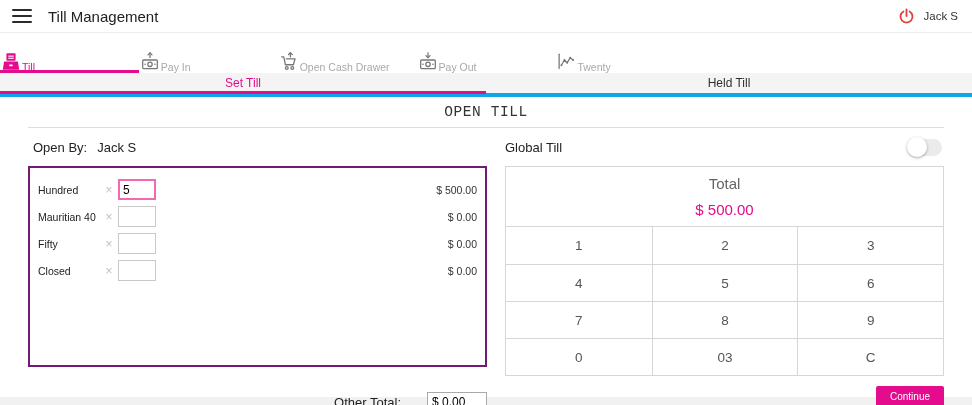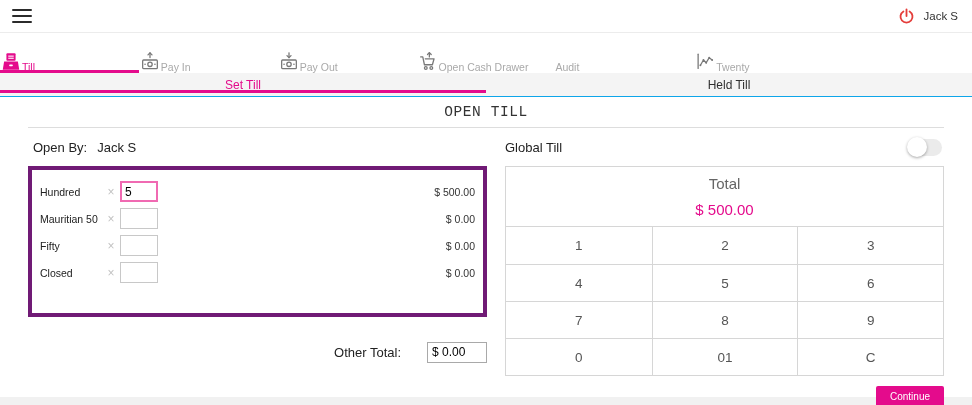--- a/index.html
+++ b/index.html
@@ -23,40 +23,40 @@
     position:relative; background:#fff; }
   .nav-item { display:flex; align-items:flex-end;
     justify-content:flex-start; padding-top:3px; cursor:pointer; }
   .nav-item .nicon { height:23px; display:flex; align-items:center; justify-content:center; }
   .nav-item .nlabel { font-size:10.5px; color:#a9a9a9; margin-top:1px; }
   .nav-item.active .nlabel { color:#e40b8c; }
   .nav-underline { position:absolute; bottom:0; left:0; width:calc(100%/7);
     height:3px; background:#e40b8c; }
 
   
-  .tabs { height:24px; display:flex; background:#f4f4f4; border-bottom:1px solid #0ea5e9;align-items:center; }
+  .tabs { height:24px; display:flex; background:#f4f4f4; border-bottom:4px solid #0ea5e9; }
   .tab { flex:1; display:flex; align-items:center; justify-content:center;
     font-size:12px; color:#2f2f2f; cursor:pointer; position:relative; }
   .tab.active { color:#e40b8c; }
   .tab.active::after { content:""; position:absolute; left:0; right:0; bottom:-1px;
     height:3px; background:#e40b8c; }
 
   
   .page-heading { height:30px; display:flex; align-items:center; justify-content:center;
     font-size:14.5px; color:#333; letter-spacing:.6px; font-weight:500; background:#fff;font-family:Liberation Mono, monospace; }
 
   
   .content { margin:0 28px; border-top:1px solid #ddd; display:flex; }
   .col-left { width:459px; }
   .col-right { width:439px; margin-left:18px; }
 
   .openby-row { height:38px; display:flex; align-items:center; font-size:13px; color:#222; padding-left:5px; }
   .openby-row .val { margin-left:10px; }
 
-  .denom-box { border:4px solid #701a75; height:151px; padding:8px 6px 0 8px; background:#fff; }
+  .denom-box { border:2px solid #701a75; height:201px; padding:8px 6px 0 8px; background:#fff; }
   .denom-row { display:flex; align-items:center; height:27px; }
   .denom-label { width:62px; font-size:10.5px; color:#222; }
   .mult { width:18px; font-size:12px; color:#c2c2c2; text-align:center; }
   .qty-input { width:38px; height:21px; border:1px solid #c8c8c8; font-size:12px;
     padding:0 3px; font-family:"Liberation Sans",sans-serif; outline:none; }
   .qty-input.focused { border:2px solid #f06ab2; }
   .denom-amount { flex:1; text-align:right; font-size:10.5px; color:#333; padding-right:2px; }
 
   .other-total-row { height:26px; margin-top:22px; display:flex; align-items:center;
     justify-content:flex-end;gap:19px; }
@@ -90,20 +90,21 @@
 <body>
 
 <div class="app">
 
   <div class="header">
     <div class="hamburger">
       <span></span>
         <span></span>
         <span></span>
     </div>
+    <div class="app-title">Till Management</div>
     <div class="header-spacer"></div>
     <div class="power">
       <svg viewBox="0 0 24 24" width="19" height="19" fill="none" stroke="#e43d3a" stroke-width="2.3" stroke-linecap="round">
         <path d="M8.1 5.6 a7.6 7.6 0 1 0 7.8 0"></path>
         <path d="M12 3.2 v8.2"></path>
       </svg>
     </div>
     <div class="user-name">Jack S</div>
   </div>
 
@@ -127,45 +128,41 @@
           <path d="M9.8 4.2 L12 2 L14.2 4.2"></path>
           <rect x="4" y="9.8" width="16" height="9.4" rx="1"></rect>
           <circle cx="12" cy="14.5" r="2.4"></circle>
           <path d="M6.6 14.5 h0.01 M17.4 14.5 h0.01" stroke-width="1.8"></path>
         </svg>
       </span>
       <span class="nlabel">Pay In</span>
     </div>
     <div class="nav-item">
       <span class="nicon">
+        <svg viewBox="0 0 24 24" width="22" height="22" fill="none" stroke="#787878" stroke-width="1.4" stroke-linecap="round" stroke-linejoin="round">
+          <path d="M13.5 6.5 V1.8"></path>
+          <path d="M11.5 3.8 L13.5 1.8 L15.5 3.8"></path>
+          <path d="M4 6.5 H6.3 L8.1 15 H16.8 L18.6 8.5 H9"></path>
+          <circle cx="9.6" cy="18.6" r="1.5"></circle>
+          <circle cx="15.6" cy="18.6" r="1.5"></circle>
+        </svg>
+      </span>
+      <span class="nlabel">Open Cash Drawer</span>
+    </div>
+    <div class="nav-item">
+      <span class="nicon">
         <svg viewBox="0 0 24 24" width="22" height="22" fill="none" stroke="#787878" stroke-width="1.4" stroke-linecap="round">
           <path d="M12 2 V7.2"></path>
           <path d="M9.8 5 L12 7.2 L14.2 5"></path>
           <rect x="4" y="9.8" width="16" height="9.4" rx="1"></rect>
           <circle cx="12" cy="14.5" r="2.4"></circle>
           <path d="M6.6 14.5 h0.01 M17.4 14.5 h0.01" stroke-width="1.8"></path>
         </svg>
       </span>
       <span class="nlabel">Pay Out</span>
-    </div>
-    <div class="nav-item">
-      <span class="nicon">
-        <svg viewBox="0 0 24 24" width="22" height="22" fill="none" stroke="#787878" stroke-width="1.4" stroke-linecap="round" stroke-linejoin="round">
-          <path d="M13.5 6.5 V1.8"></path>
-          <path d="M11.5 3.8 L13.5 1.8 L15.5 3.8"></path>
-          <path d="M4 6.5 H6.3 L8.1 15 H16.8 L18.6 8.5 H9"></path>
-          <circle cx="9.6" cy="18.6" r="1.5"></circle>
-          <circle cx="15.6" cy="18.6" r="1.5"></circle>
-        </svg>
-      </span>
-      <span class="nlabel">Open Cash Drawer</span>
-    </div>
-    <div class="nav-item">
-      <span class="nicon"></span>
-      <span class="nlabel">Audit</span>
     </div>
     <div class="nav-item">
       <span class="nicon">
         <svg viewBox="0 0 24 24" width="22" height="22" fill="none" stroke="#787878" stroke-width="1.4" stroke-linecap="round" stroke-linejoin="round">
           <path d="M4.5 3.5 V19"></path>
           <path d="M7 15.5 L10.3 9.8 L13.3 12.8 L16.6 7.3 L19.8 9.8"></path>
           <circle cx="7" cy="15.5" r="1" fill="#787878" stroke="none"></circle>
           <circle cx="10.3" cy="9.8" r="1" fill="#787878" stroke="none"></circle>
           <circle cx="13.3" cy="12.8" r="1" fill="#787878" stroke="none"></circle>
           <circle cx="16.6" cy="7.3" r="1" fill="#787878" stroke="none"></circle>
@@ -193,21 +190,21 @@
       </div>
 
       <div class="denom-box">
         <div class="denom-row">
           <span class="denom-label">Hundred</span>
           <span class="mult">×</span>
           <input class="qty-input focused" value="5" style="">
           <span class="denom-amount">$ 500.00</span>
         </div>
         <div class="denom-row">
-          <span class="denom-label">Mauritian 50</span>
+          <span class="denom-label">Mauritian 40</span>
           <span class="mult">×</span>
           <input class="qty-input" value="" style="">
           <span class="denom-amount">$ 0.00</span>
         </div>
         <div class="denom-row">
           <span class="denom-label">Fifty</span>
           <span class="mult">×</span>
           <input class="qty-input" value="" style="">
           <span class="denom-amount">$ 0.00</span>
         </div>
@@ -242,21 +239,21 @@
           <div class="key">1</div>
           <div class="key">2</div>
           <div class="key">3</div>
           <div class="key">4</div>
           <div class="key">5</div>
           <div class="key">6</div>
           <div class="key">7</div>
           <div class="key">8</div>
           <div class="key">9</div>
           <div class="key">0</div>
-          <div class="key">01</div>
+          <div class="key">03</div>
           <div class="key">C</div>
         </div>
       </div>
 
       <div class="continue-row">
         <button class="continue-btn">Continue</button>
       </div>
     </div>
 
   </div>

